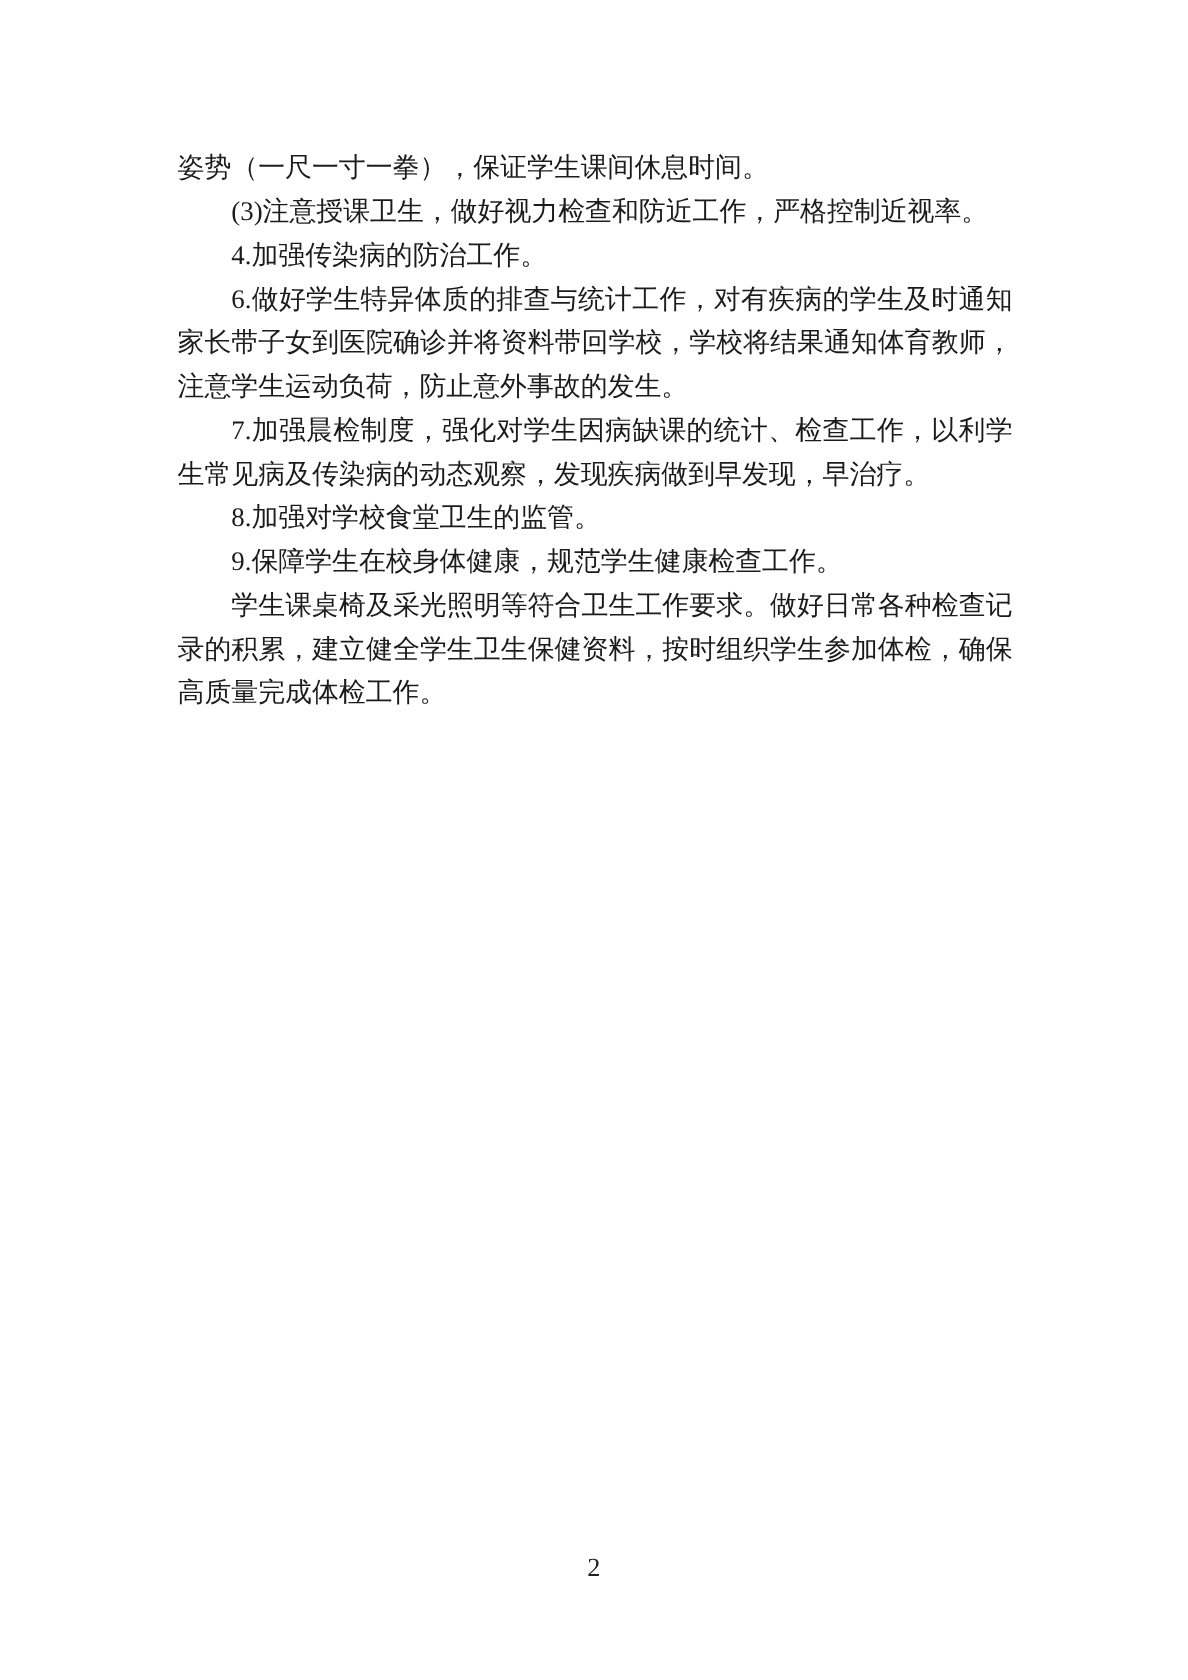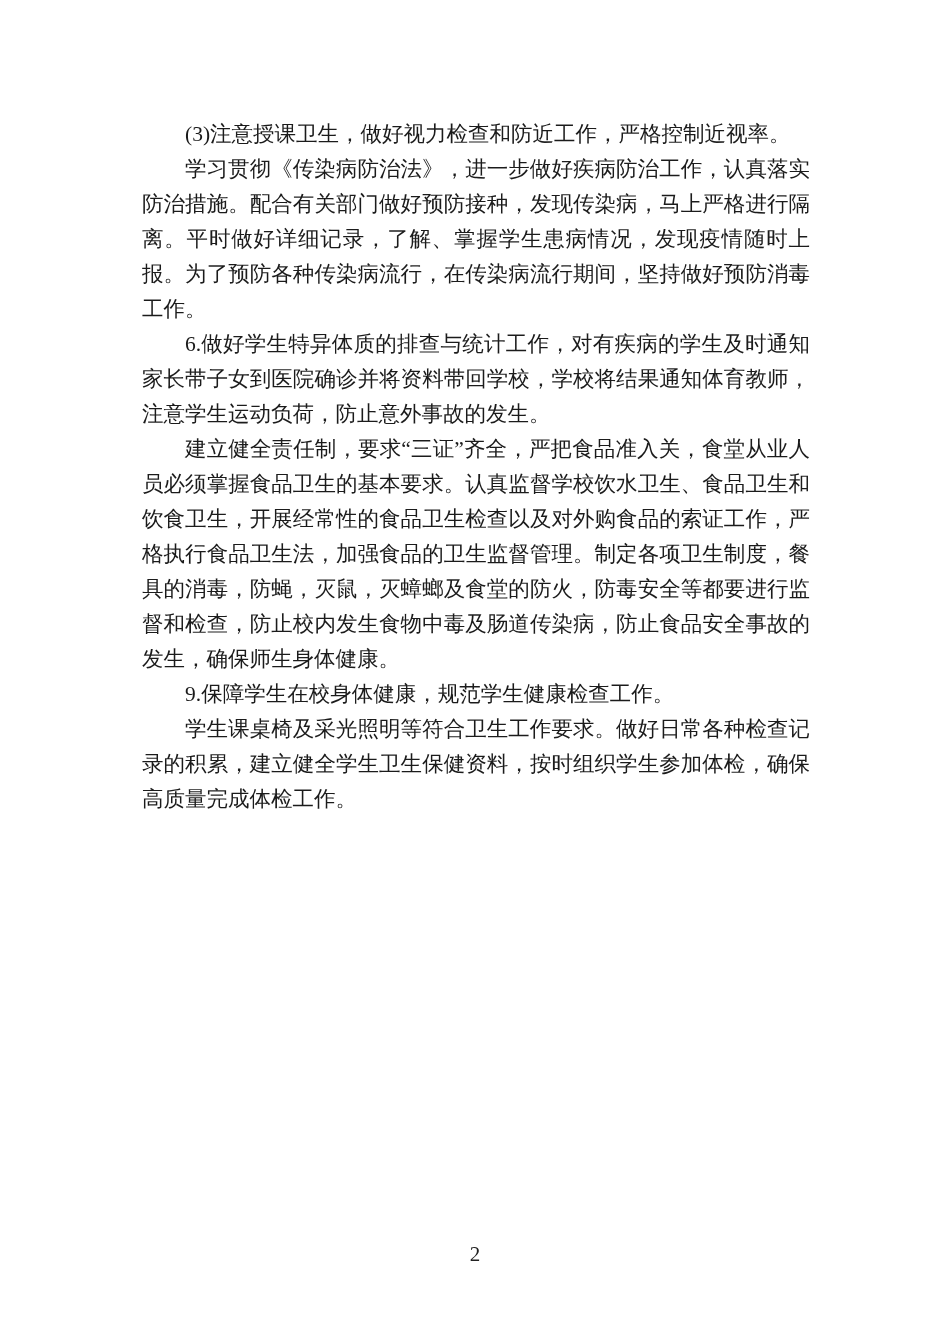--- a/index.html
+++ b/index.html
@@ -49,21 +49,23 @@
     font-size: 21px;
     line-height: 24px;
     color: #222222;
   }
 </style>
 </head>
 <body>
 
 <div class="page">
   <div class="content">
+    <p class="para no-indent">姿势（一尺一寸一拳），保证学生课间休息时间。</p>
     <p class="para">(3)注意授课卫生，做好视力检查和防近工作，严格控制近视率。</p>
-    <p class="para">学习贯彻《传染病防治法》，进一步做好疾病防治工作，认真落实防治措施。配合有关部门做好预防接种，发现传染病，马上严格进行隔离。平时做好详细记录，了解、掌握学生患病情况，发现疫情随时上报。为了预防各种传染病流行，在传染病流行期间，坚持做好预防消毒工作。</p>
+    <p class="para">4.加强传染病的防治工作。</p>
     <p class="para">6.做好学生特异体质的排查与统计工作，对有疾病的学生及时通知家长带子女到医院确诊并将资料带回学校，学校将结果通知体育教师，注意学生运动负荷，防止意外事故的发生。</p>
-    <p class="para">建立健全责任制，要求“三证”齐全，严把食品准入关，食堂从业人员必须掌握食品卫生的基本要求。认真监督学校饮水卫生、食品卫生和饮食卫生，开展经常性的食品卫生检查以及对外购食品的索证工作，严格执行食品卫生法，加强食品的卫生监督管理。制定各项卫生制度，餐具的消毒，防蝇，灭鼠，灭蟑螂及食堂的防火，防毒安全等都要进行监督和检查，防止校内发生食物中毒及肠道传染病，防止食品安全事故的发生，确保师生身体健康。</p>
+    <p class="para">7.加强晨检制度，强化对学生因病缺课的统计、检查工作，以利学生常见病及传染病的动态观察，发现疾病做到早发现，早治疗。</p>
+    <p class="para">8.加强对学校食堂卫生的监管。</p>
     <p class="para">9.保障学生在校身体健康，规范学生健康检查工作。</p>
     <p class="para">学生课桌椅及采光照明等符合卫生工作要求。做好日常各种检查记录的积累，建立健全学生卫生保健资料，按时组织学生参加体检，确保高质量完成体检工作。</p>
   </div>
   <div class="footer">2</div>
 </div>
 
 </body></html>

